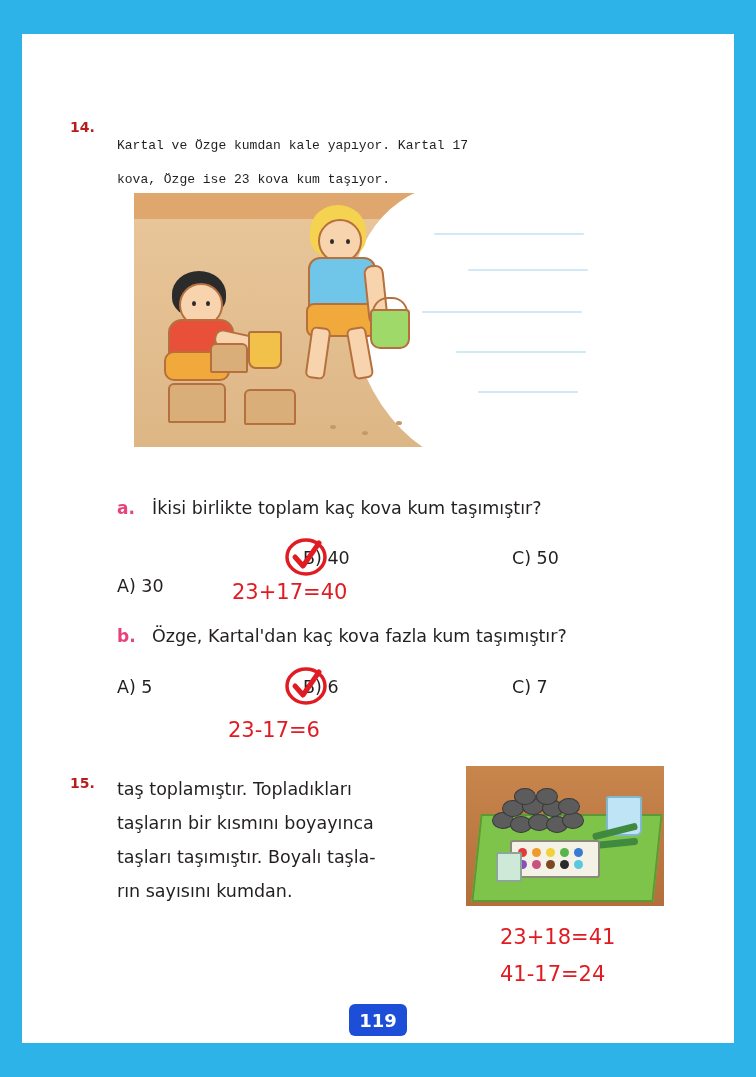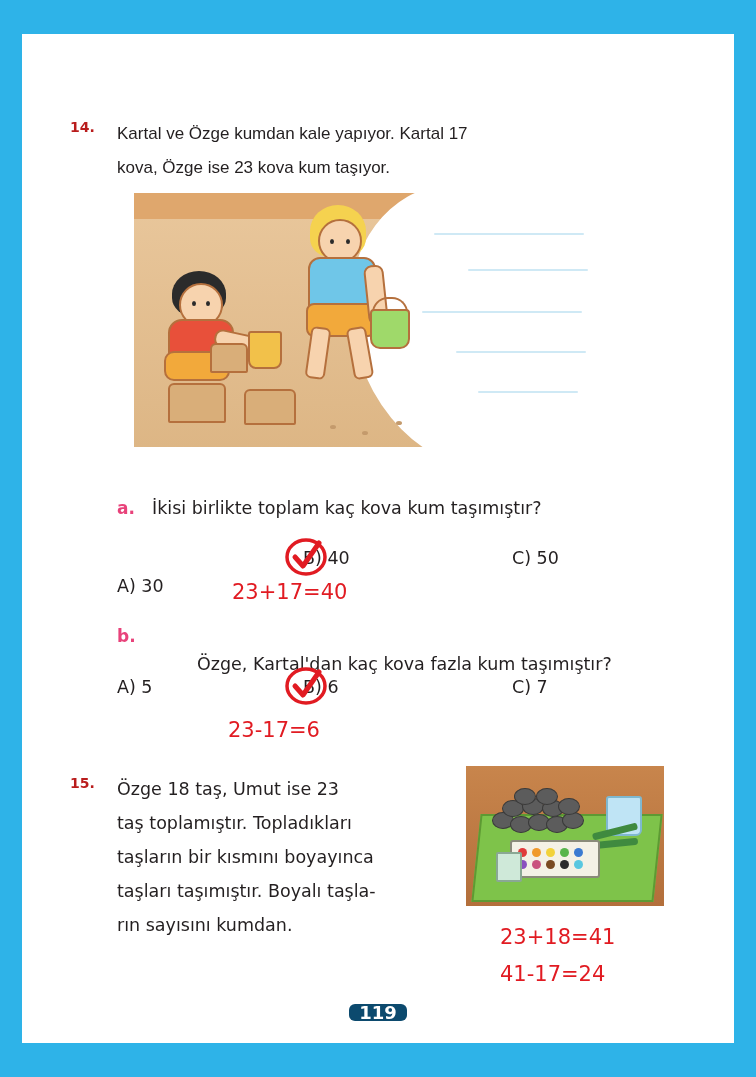--- a/index.html
+++ b/index.html
@@ -60,24 +60,25 @@
     font-weight: bold;
     color: #b91c1c;
     font-family: "DejaVu Sans", sans-serif;
   }
 
   .q14-num { left: 70px; top: 119px; }
   .q15-num { left: 70px; top: 775px; text-align: center; }
 
   .q-body {
     position: absolute;
-    font-size: 17px;
+    font-size: 13px;
     color: #231f20;
     line-height: 34px;
-    font-family: Liberation Sans, sans-serif;
+    font-family: Liberation Mono, monospace;
+    margin-top: 12px;
   }
 
   .q14-text {
     left: 117px;
     top: 117px;
     width: 554px;
     text-align: justify;
   }
   .q14-text .line2 { display: block; }
 
@@ -387,22 +388,22 @@
     background: #cfe9d9;
     border: 2px solid #8aa894;
     border-radius: 2px;
   }
 
   .page-number {
     position: absolute;
     left: 349px;
     top: 1004px;
     width: 58px;
-    height: 17px;
-    background: #0c4a6e;
+    height: 32px;
+    background: #1d4ed8;
     border-radius: 6px;
     color: #ffffff;
     font-size: 18px;
     font-weight: bold;
     display: flex;
     align-items: center;
     justify-content: center;
   }
   .footer-white-band {
     position: absolute;
@@ -484,37 +485,36 @@
   <div class="opt" style="left:512px; top:548px;">C) 50</div>
 
   <svg class="check-mark" style="left:283px; top:536px;" viewBox="0 0 46 42">
     <ellipse cx="23" cy="21" rx="19" ry="17" fill="none" stroke="#e11b22" stroke-width="3.5"></ellipse>
     <path d="M12 21 L20 30 L36 7" fill="none" stroke="#e11b22" stroke-width="5" stroke-linecap="round" stroke-linejoin="round"></path>
   </svg>
 
   <div class="answer-note" style="left:232px; top:580px;">23+17=40</div>
 
   <div class="sub-letter" style="left:117px; top:626px;">b.</div>
-  <div class="sub-text" style="left:152px; top:654px;margin-left:45px;">Özge, Kartal'dan kaç kova fazla kum taşımıştır?</div>
+  <div class="sub-text" style="left:152px; top:626px;">Özge, Kartal'dan kaç kova fazla kum taşımıştır?</div>
 
   <div class="opt" style="left:117px; top:677px;">A) 5</div>
   <div class="opt" style="left:303px; top:677px;">B) 6</div>
   <div class="opt" style="left:512px; top:677px;">C) 7</div>
 
   <svg class="check-mark" style="left:283px; top:665px;" viewBox="0 0 46 42">
     <ellipse cx="23" cy="21" rx="19" ry="17" fill="none" stroke="#e11b22" stroke-width="3.5"></ellipse>
     <path d="M12 21 L20 30 L36 7" fill="none" stroke="#e11b22" stroke-width="5" stroke-linecap="round" stroke-linejoin="round"></path>
   </svg>
 
   <div class="answer-note" style="left:228px; top:718px;">23-17=6</div>
 
   <div class="q-num q15-num">15.</div>
 
   <div class="q15-text">
-    <span>Özge 18 taş, Umut ise 23</span>
     <span>taş toplamıştır. Topladıkları</span>
     <span>taşların bir kısmını boyayınca</span>
     <span>taşları taşımıştır. Boyalı taşla-</span>
     <span>rın sayısını kumdan.</span>
   </div>
 
   <div class="illus2">
     <div class="table-wood"></div>
     <div class="green-mat"></div>
     <div class="stones">

